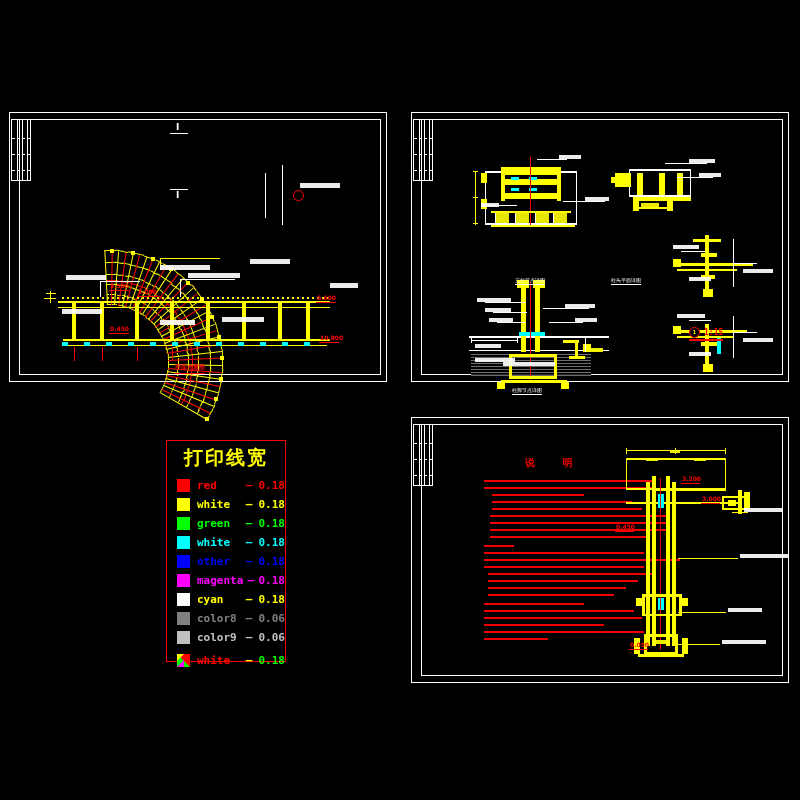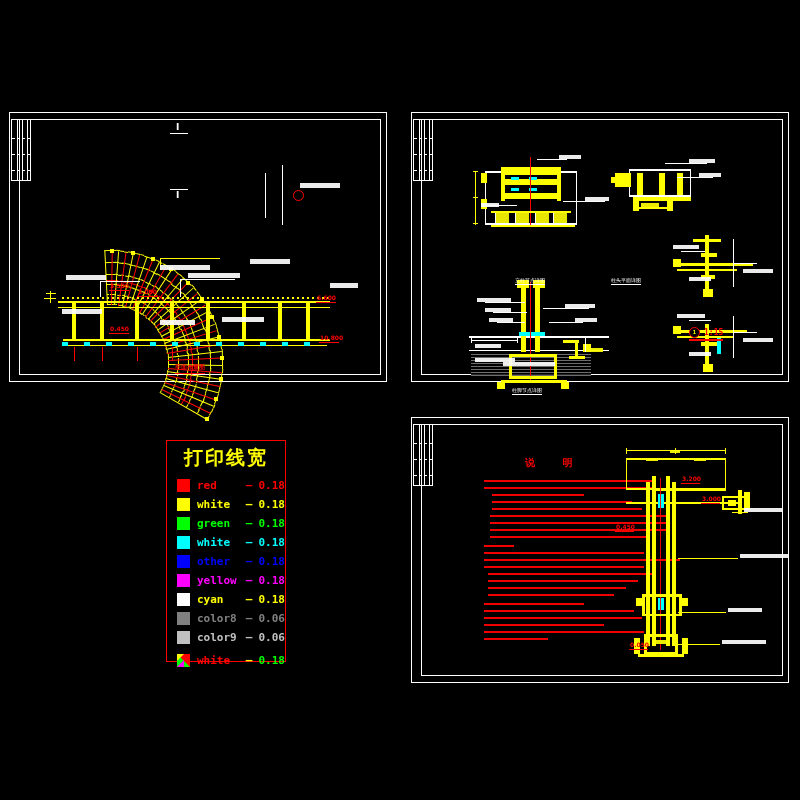--- a/index.html
+++ b/index.html
@@ -920,21 +920,21 @@
           <div class="vl" style="color: rgb(0, 255, 255);">0.18</div>
         </div>
         <div class="lg-row">
           <div class="sw" style="background: rgb(0, 0, 255);"></div>
           <div class="nm" style="color: rgb(0, 0, 255);">other</div>
           <div class="ds" style="color: rgb(0, 0, 255);">—</div>
           <div class="vl" style="color: rgb(0, 0, 255);">0.18</div>
         </div>
         <div class="lg-row">
           <div class="sw" style="background: rgb(255, 0, 255);"></div>
-          <div class="nm" style="color: rgb(255, 0, 255);">yellow</div>
+          <div class="nm" style="color: rgb(255, 0, 255);">magenta</div>
           <div class="ds" style="color: rgb(255, 0, 255);">—</div>
           <div class="vl" style="color: rgb(255, 0, 255);">0.18</div>
         </div>
         <div class="lg-row">
           <div class="sw" style="background: rgb(255, 255, 255);"></div>
           <div class="nm" style="color: rgb(255, 255, 0);">cyan</div>
           <div class="ds" style="color: rgb(255, 255, 0);">—</div>
           <div class="vl" style="color: rgb(255, 255, 0);">0.18</div>
         </div>
         <div class="lg-row">

